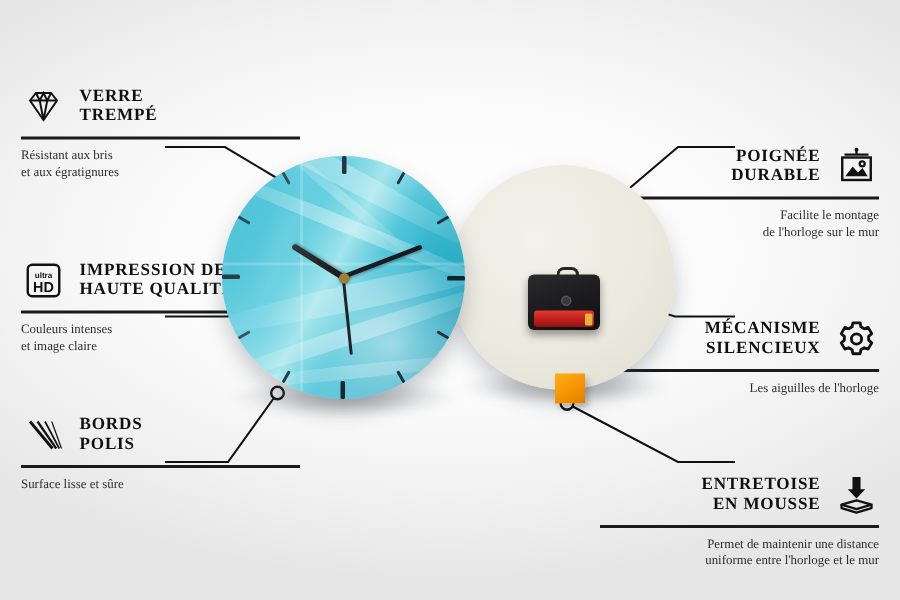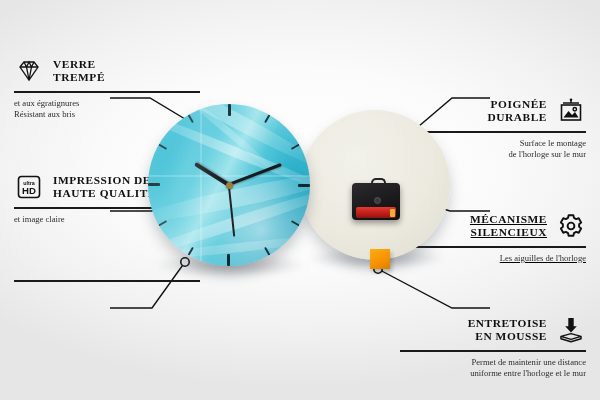--- a/index.html
+++ b/index.html
@@ -90,21 +90,21 @@
   .ftxt{font-family:"Liberation Serif", serif;font-weight:700;letter-spacing:.55px;
      font-size:11.4px;line-height:13.4px;color:#101010;text-transform:uppercase;}
   .frule{height:1.5px;background:#1a1a1a;margin:5px 0 5px 0;width:100%;}
   .fdesc{font-family:"Liberation Serif", serif;font-size:8.6px;line-height:11px;color:#2d2d2d;}
 
   
   #f-verre   {left:14px;  top:56px;}
   #f-impr    {left:14px;  top:172px;}
   #f-bords   {left:14px;  top:275px;}
   #f-poignee {left:400px; top:56px;}
-  #f-meca    {left:400px; top:171px;text-decoration:underline;}
+  #f-meca    {left:400px; top:171px;}
   #f-entre   {left:400px; top:275px;}
   .node{fill:#ffffff;stroke:#111;stroke-width:1.6;}
 </style>
 </head>
 <body>
 
 <div id="stage">
 
   <div class="shadow-blob" id="sh-back"></div>
   <div class="shadow-blob" id="sh-front"></div>
@@ -201,47 +201,66 @@
           <path d="M5 8 H23 M9 3 L11.5 8 L14 21 L16.5 8 L19 3 M11.5 8 L14 3 L16.5 8"></path>
         </svg>
       </span>
       <span class="ftxt">
         <span>VERRE</span><br>
         <span>TREMPÉ</span>
       </span>
     </div>
     <div class="frule"></div>
     <div class="fdesc">
+      <div>Résistant aux bris</div>
       <div>et aux égratignures</div>
-      <div>Résistant aux bris</div>
     </div>
   </div>
 
   <div class="feature left" id="f-impr">
     <div class="ftitle">
       <span class="ficon">
         <svg width="28" height="26" viewBox="0 0 28 26">
           <rect x="3.5" y="2.5" width="21" height="21" rx="3" fill="none" stroke="#111" stroke-width="1.6"></rect>
           <text x="14" y="11" font-family="Liberation Sans, sans-serif" font-size="5.4" font-weight="700" text-anchor="middle" fill="#111">ultra</text>
           <text x="14" y="20.4" font-family="Liberation Sans, sans-serif" font-size="9.6" font-weight="700" text-anchor="middle" fill="#111">HD</text>
         </svg>
       </span>
       <span class="ftxt">
         <span>IMPRESSION DE</span><br>
         <span>HAUTE QUALITÉ</span>
       </span>
     </div>
     <div class="frule"></div>
     <div class="fdesc">
+      <div>Couleurs intenses</div>
       <div>et image claire</div>
     </div>
   </div>
 
   <div class="feature left" id="f-bords">
-    <div class="frule"></div>
+    <div class="ftitle">
+      <span class="ficon">
+        <svg width="28" height="24" viewBox="0 0 28 24" stroke="#111" fill="none">
+          <path d="M5 3 L20 21" stroke-width="1.9"></path>
+          <path d="M10 3 L22.5 21" stroke-width="1.5"></path>
+          <path d="M15 3 L24.5 21" stroke-width="1.1"></path>
+          <path d="M19.5 3 L26 21" stroke-width="0.8"></path>
+        </svg>
+      </span>
+      <span class="ftxt">
+        <span>BORDS</span><br>
+        <span>POLIS</span>
+      </span>
+    </div>
+    <div class="frule"></div>
+    <div class="fdesc">
+      <div>Surface lisse et sûre</div>
+      <div></div>
+    </div>
   </div>
 
   <div class="feature right" id="f-poignee">
     <div class="ftitle">
       <span class="ficon">
         <svg width="28" height="26" viewBox="0 0 28 26" fill="none" stroke="#111" stroke-width="1.5">
           <path d="M14 1.5 L14 5"></path>
           <circle cx="14" cy="1.8" r="1.3" fill="#111" stroke="none"></circle>
           <path d="M6 5 H22"></path>
           <rect x="4.5" y="7" width="19" height="15" stroke-width="1.6"></rect>
@@ -249,21 +268,21 @@
           <circle cx="17.8" cy="11.2" r="1.7"></circle>
         </svg>
       </span>
       <span class="ftxt">
         <span>POIGNÉE</span><br>
         <span>DURABLE</span>
       </span>
     </div>
     <div class="frule"></div>
     <div class="fdesc">
-      <div>Surface le montage</div>
+      <div>Facilite le montage</div>
       <div>de l'horloge sur le mur</div>
     </div>
   </div>
 
   <div class="feature right" id="f-meca">
     <div class="ftitle">
       <span class="ficon">
         <svg width="28" height="28" viewBox="0 0 28 28" fill="none" stroke="#111" stroke-width="1.9" stroke-linejoin="round">
           <path d="M11.6 3.2 h4.8 l.55 2.7 2.2 1.27 2.6-.9 2.4 4.16 -2.05 1.8 0 2.54 2.05 1.8 -2.4 4.16 -2.6-.9 -2.2 1.27 -.55 2.7 h-4.8 l-.55-2.7 -2.2-1.27 -2.6 .9 -2.4-4.16 2.05-1.8 0-2.54 -2.05-1.8 2.4-4.16 2.6 .9 2.2-1.27 Z"></path>
           <circle cx="14" cy="14" r="3.4"></circle>

